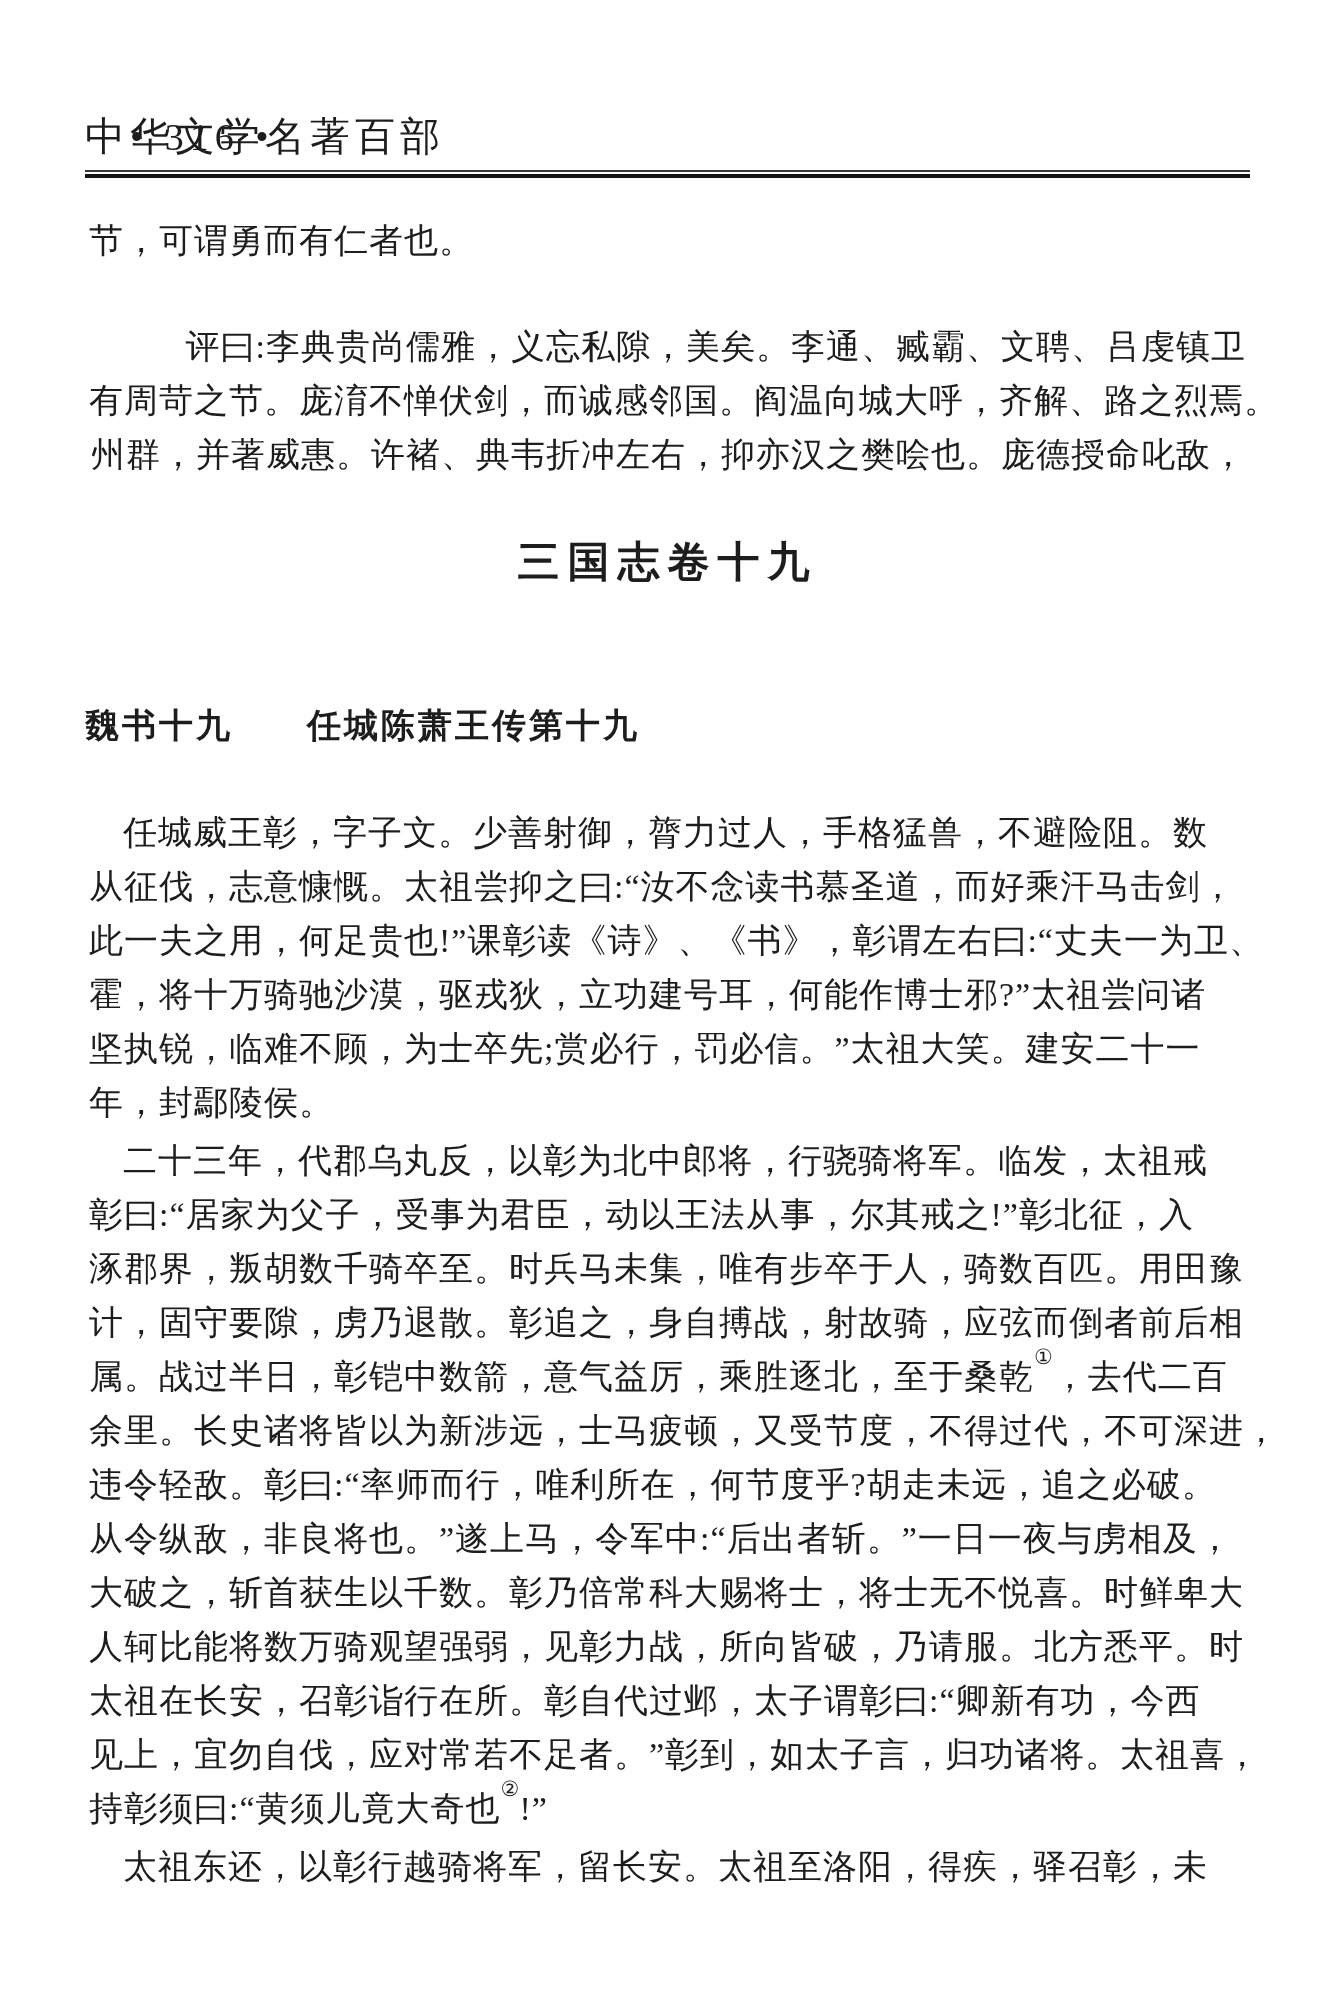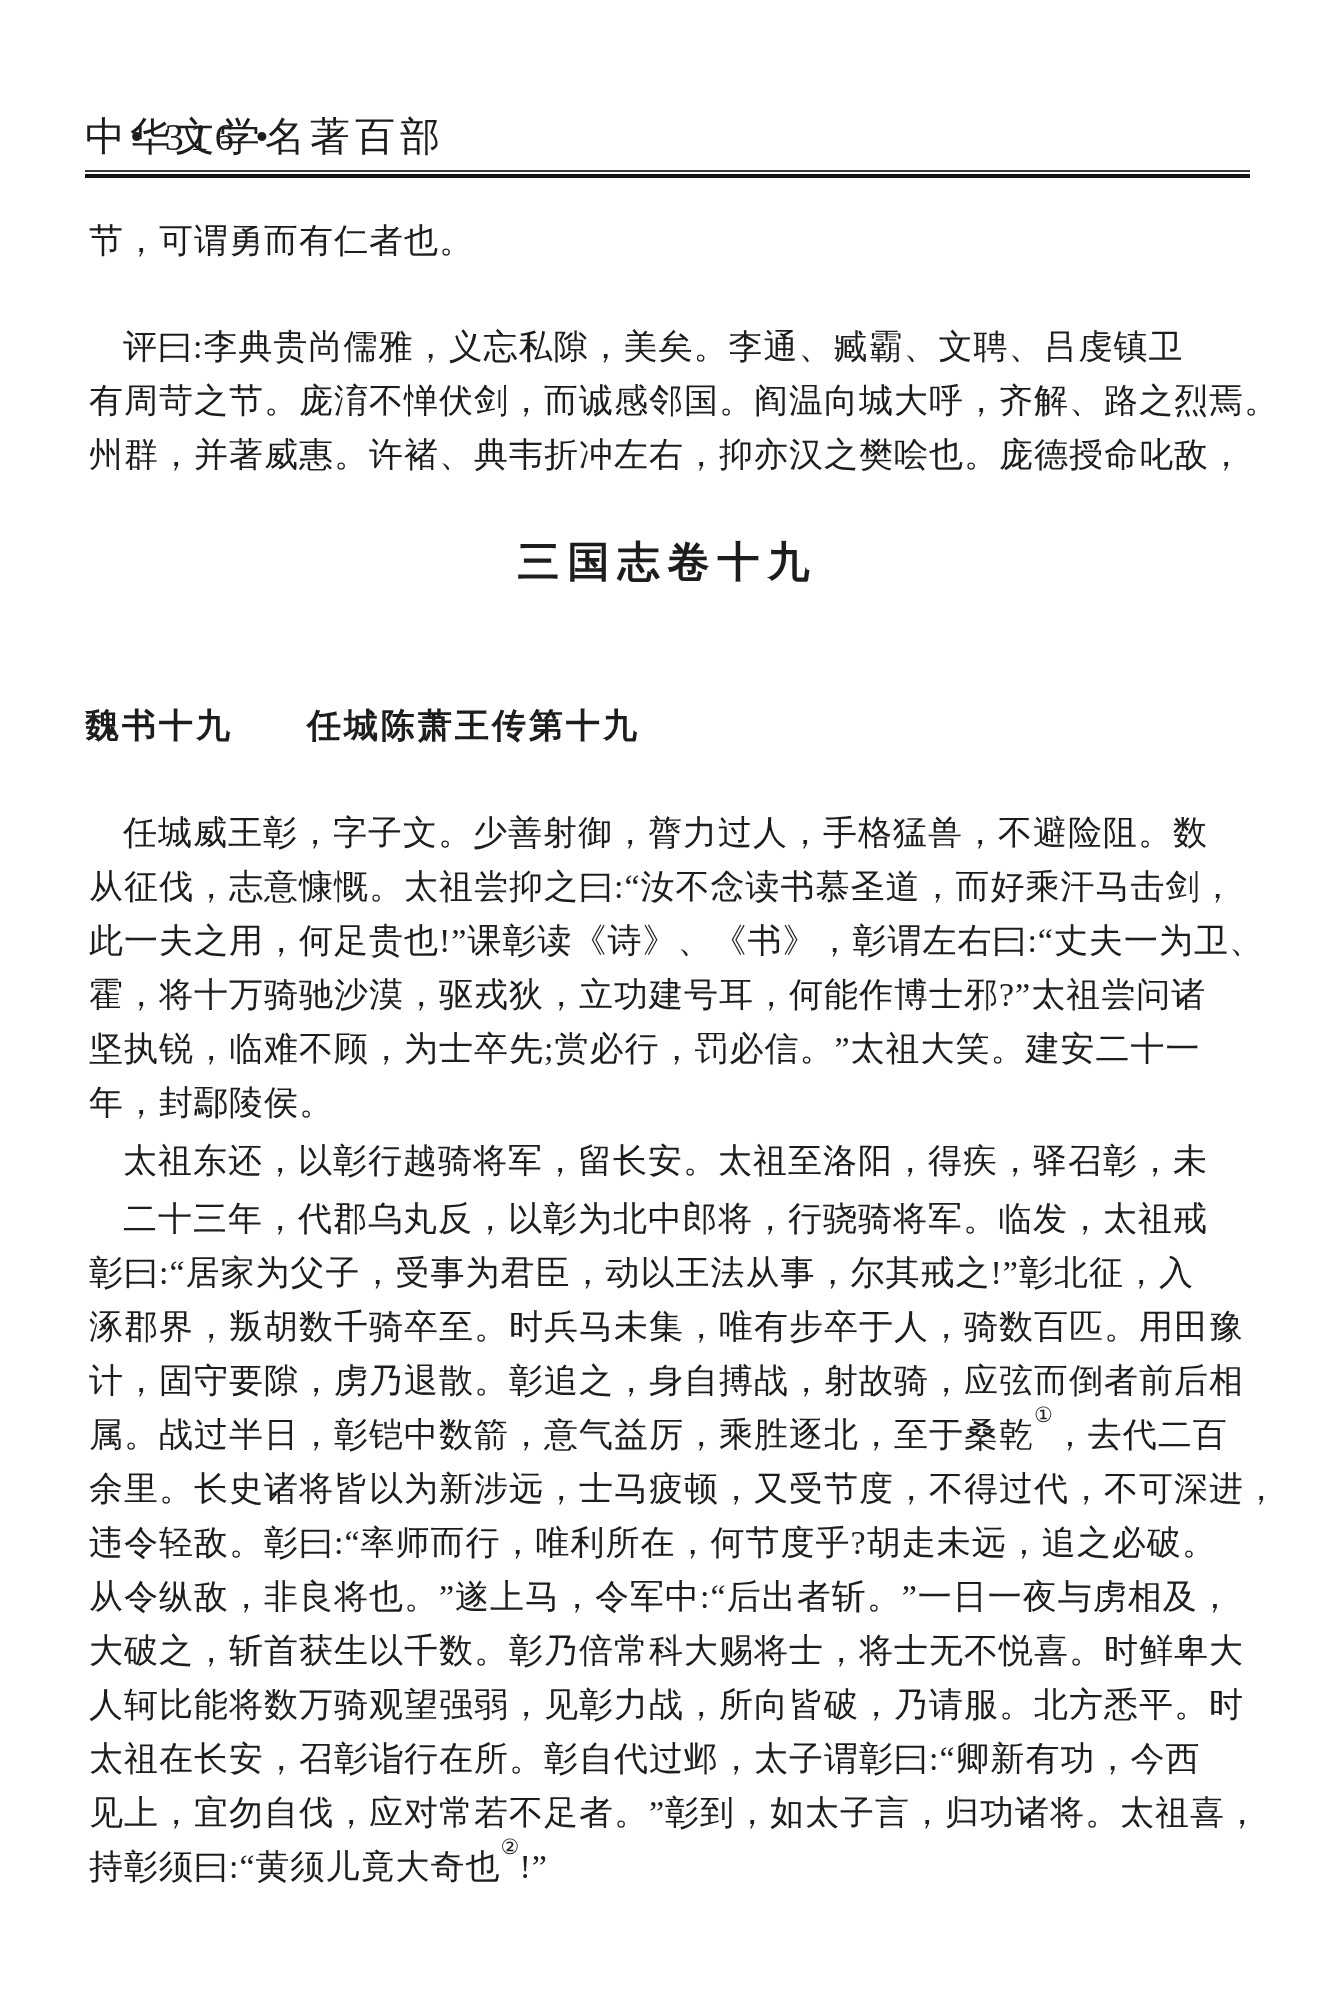--- a/index.html
+++ b/index.html
@@ -47,21 +47,21 @@
   .front-text { margin-top: 36px; }
   .line {
     height: 54px;
     line-height: 54px;
     font-size: 34px;
     letter-spacing: 1px;
     white-space: nowrap;
   }
   .line.indent { text-indent: 34px; }
   .paragraph { margin: 4px; }
-  .front-text .paragraph + .paragraph { margin-top: 52px; }
+  .front-text .paragraph + .paragraph { margin-top: 52px; text-align: right; }
   .chapter-title {
     margin: 40px 0 0 0;
     height: 80px;
     line-height: 80px;
     text-align: center;
     font-family: "Liberation Sans", "DejaVu Sans", sans-serif;
     font-weight: bold;
     font-size: 42px;
     letter-spacing: 8px;
     white-space: nowrap;
@@ -117,33 +117,33 @@
     <section class="main-text">
         <div class="paragraph">
           <div class="line indent">任城威王彰，字子文。少善射御，膂力过人，手格猛兽，不避险阻。数</div>
           <div class="line">从征伐，志意慷慨。太祖尝抑之曰:“汝不念读书慕圣道，而好乘汗马击剑，</div>
           <div class="line">此一夫之用，何足贵也!”课彰读《诗》、《书》，彰谓左右曰:“丈夫一为卫、</div>
           <div class="line">霍，将十万骑驰沙漠，驱戎狄，立功建号耳，何能作博士邪?”太祖尝问诸</div>
           <div class="line">坚执锐，临难不顾，为士卒先;赏必行，罚必信。”太祖大笑。建安二十一</div>
           <div class="line">年，封鄢陵侯。</div>
         </div>
         <div class="paragraph">
-          <div class="line indent">太祖东还，以彰行越骑将军，留长安。太祖至洛阳，得疾，驿召彰，未</div>
-        </div>
-        <div class="paragraph">
           <div class="line indent">二十三年，代郡乌丸反，以彰为北中郎将，行骁骑将军。临发，太祖戒</div>
           <div class="line">彰曰:“居家为父子，受事为君臣，动以王法从事，尔其戒之!”彰北征，入</div>
           <div class="line">涿郡界，叛胡数千骑卒至。时兵马未集，唯有步卒于人，骑数百匹。用田豫</div>
           <div class="line">计，固守要隙，虏乃退散。彰追之，身自搏战，射故骑，应弦而倒者前后相</div>
           <div class="line">属。战过半日，彰铠中数箭，意气益厉，乘胜逐北，至于桑乾<sup class="fn">①</sup>，去代二百</div>
           <div class="line">余里。长史诸将皆以为新涉远，士马疲顿，又受节度，不得过代，不可深进，</div>
           <div class="line">违令轻敌。彰曰:“率师而行，唯利所在，何节度乎?胡走未远，追之必破。</div>
           <div class="line">从令纵敌，非良将也。”遂上马，令军中:“后出者斩。”一日一夜与虏相及，</div>
           <div class="line">大破之，斩首获生以千数。彰乃倍常科大赐将士，将士无不悦喜。时鲜卑大</div>
           <div class="line">人轲比能将数万骑观望强弱，见彰力战，所向皆破，乃请服。北方悉平。时</div>
           <div class="line">太祖在长安，召彰诣行在所。彰自代过邺，太子谓彰曰:“卿新有功，今西</div>
           <div class="line">见上，宜勿自伐，应对常若不足者。”彰到，如太子言，归功诸将。太祖喜，</div>
           <div class="line">持彰须曰:“黄须儿竟大奇也<sup class="fn">②</sup>!”</div>
         </div>
+        <div class="paragraph">
+          <div class="line indent">太祖东还，以彰行越骑将军，留长安。太祖至洛阳，得疾，驿召彰，未</div>
+        </div>
       </section>
 
   </div>
 </div>
 
 </body></html>

